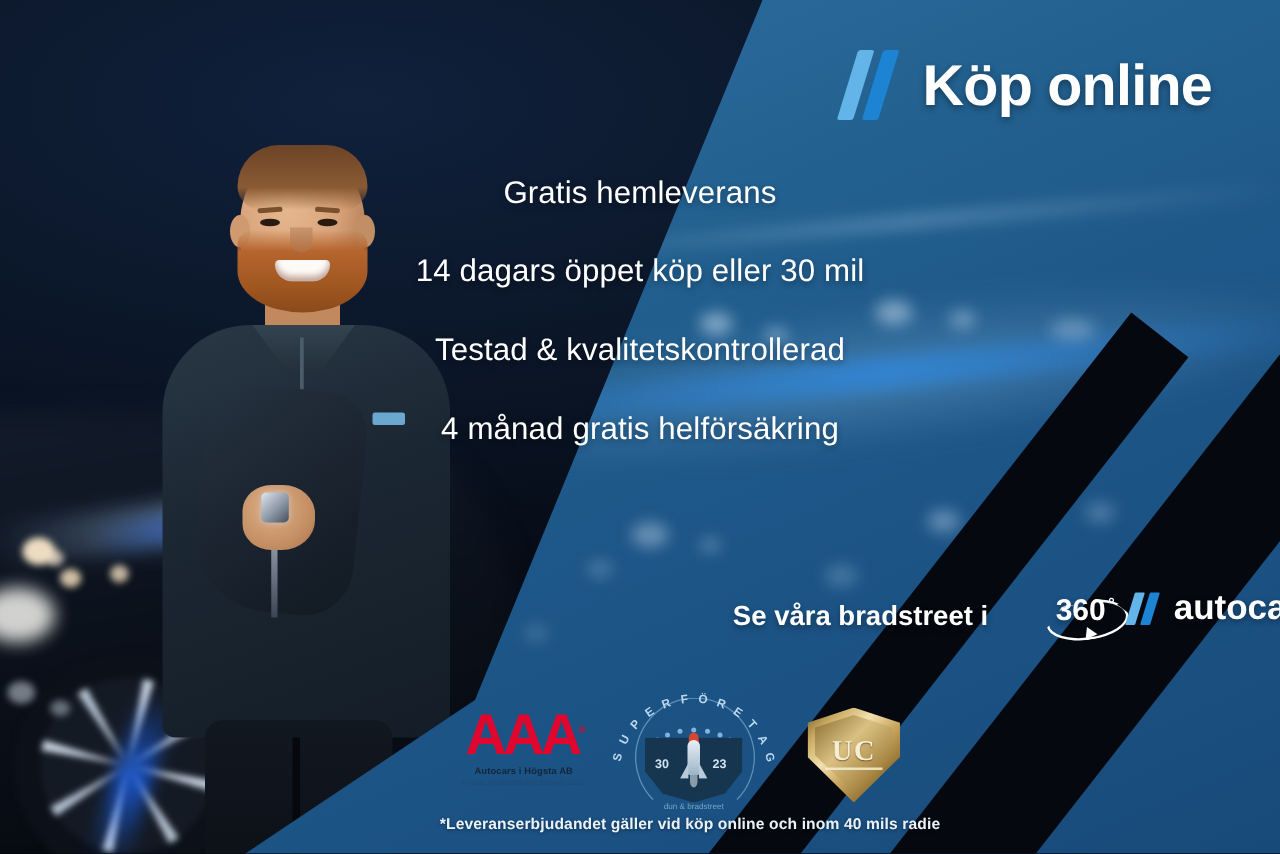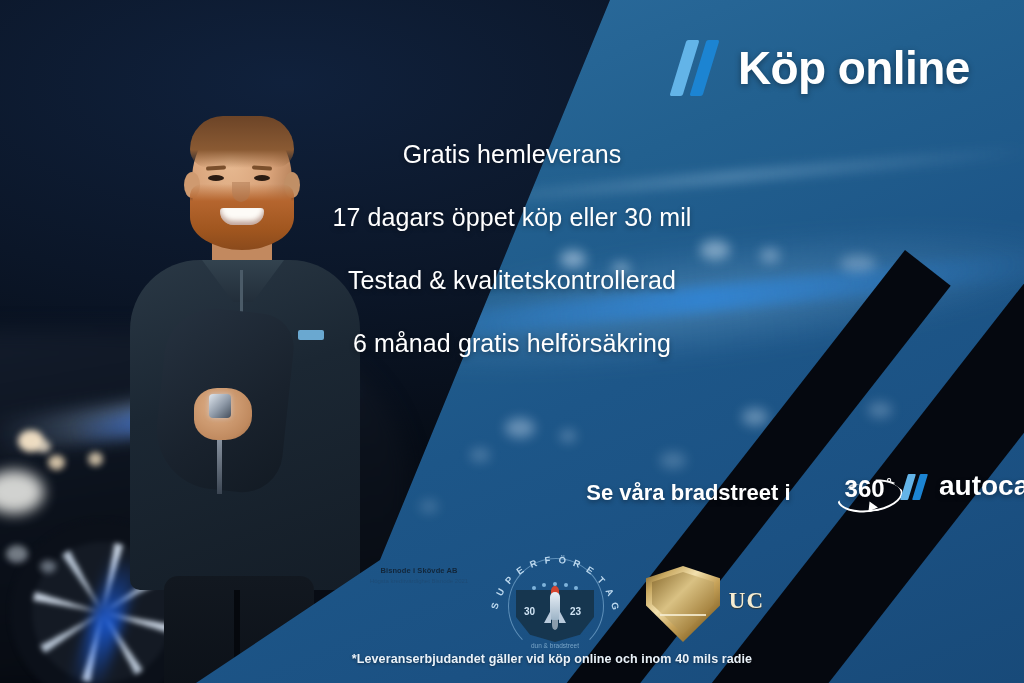--- a/index.html
+++ b/index.html
@@ -288,23 +288,23 @@
     position:absolute;inset:0;
     background:linear-gradient(135deg,#6d5526 0%,#c9a961 18%,#f2e0ad 38%,#c7a35a 58%,#8d6c2d 80%,#d8c182 100%);
     clip-path:polygon(50% 0,100% 16%,100% 52%,50% 100%,0 52%,0 16%);
   }
   .uc-inner{
     position:absolute;left:6px;top:6px;right:6px;bottom:8px;
     background:linear-gradient(135deg,#8a6c30,#d9c183 40%,#a98744 75%,#7d6028);
     clip-path:polygon(50% 0,100% 16%,100% 52%,50% 100%,0 52%,0 16%);
   }
   .uc-text{
-    position:absolute;left:0;top:22px;width:74px;text-align:right;
+    position:absolute;left:0;top:22px;width:74px;text-align:center;
     font-family:"Liberation Serif",serif;font-size:23px;font-weight:700;color:#f6edd2;
-    letter-spacing:1px;text-shadow:0 1px 1px rgba(60,40,10,.6);margin-left:44px;
+    letter-spacing:1px;text-shadow:0 1px 1px rgba(60,40,10,.6);
   }
   .uc-bar{position:absolute;left:14px;top:48px;width:46px;height:2px;background:rgba(246,237,210,.85);}
 
   .footnote{
     position:absolute;left:0;top:652px;width:1024px;text-align:center;
     padding-left:40px;color:#eaf2f9;font-size:12.5px;font-weight:700;
     text-shadow:0 1px 3px rgba(0,0,0,.45);letter-spacing:.1px;
   }
 </style>
 </head>
@@ -380,23 +380,23 @@
     <div class="headline">
       <span class="slashes">
         <i></i>
           <i></i>
       </span>
       <span class="headline-text">Köp online</span>
     </div>
 
     <div class="bullets">
       <div class="bullet">Gratis hemleverans</div>
-      <div class="bullet">17 dagars öppet köp eller 30 mil</div>
+      <div class="bullet">14 dagars öppet köp eller 30 mil</div>
       <div class="bullet">Testad &amp; kvalitetskontrollerad</div>
-      <div class="bullet">6 månad gratis helförsäkring</div>
+      <div class="bullet">4 månad gratis helförsäkring</div>
     </div>
 
     <div class="cta">
       <div class="cta-line1">
         <span>Se våra bradstreet i</span>
         <span class="badge360">
           <span class="ring"></span>
           <span class="num">360</span>
           <span class="deg">°</span>
           <span class="arrow"></span>
@@ -407,21 +407,22 @@
             <i></i>
             <i></i>
           </span>
         <span>autocars.nu</span>
       </div>
     </div>
 
     <div class="logos">
 
       <div class="logo logo-aaa">
-        <div class="aaa-sub">Bisnode i Skövde AB</div>
+        <div class="aaa-mark"><span>AAA</span><span class="aaa-reg">®</span></div>
+        <div class="aaa-sub">Autocars i Högsta AB</div>
         <div class="aaa-sub2">Högsta kreditvärdighet
 Bisnode 2021</div>
       </div>
 
       <div class="logo logo-super">
         <div class="sf-arc"></div>
         <div class="sf-word">
             <span style="transform: rotate(-75deg) translate(-50%, -34px);">S</span>
             <span style="transform: rotate(-61.3636deg) translate(-50%, -34px);">U</span>
             <span style="transform: rotate(-47.7273deg) translate(-50%, -34px);">P</span>

